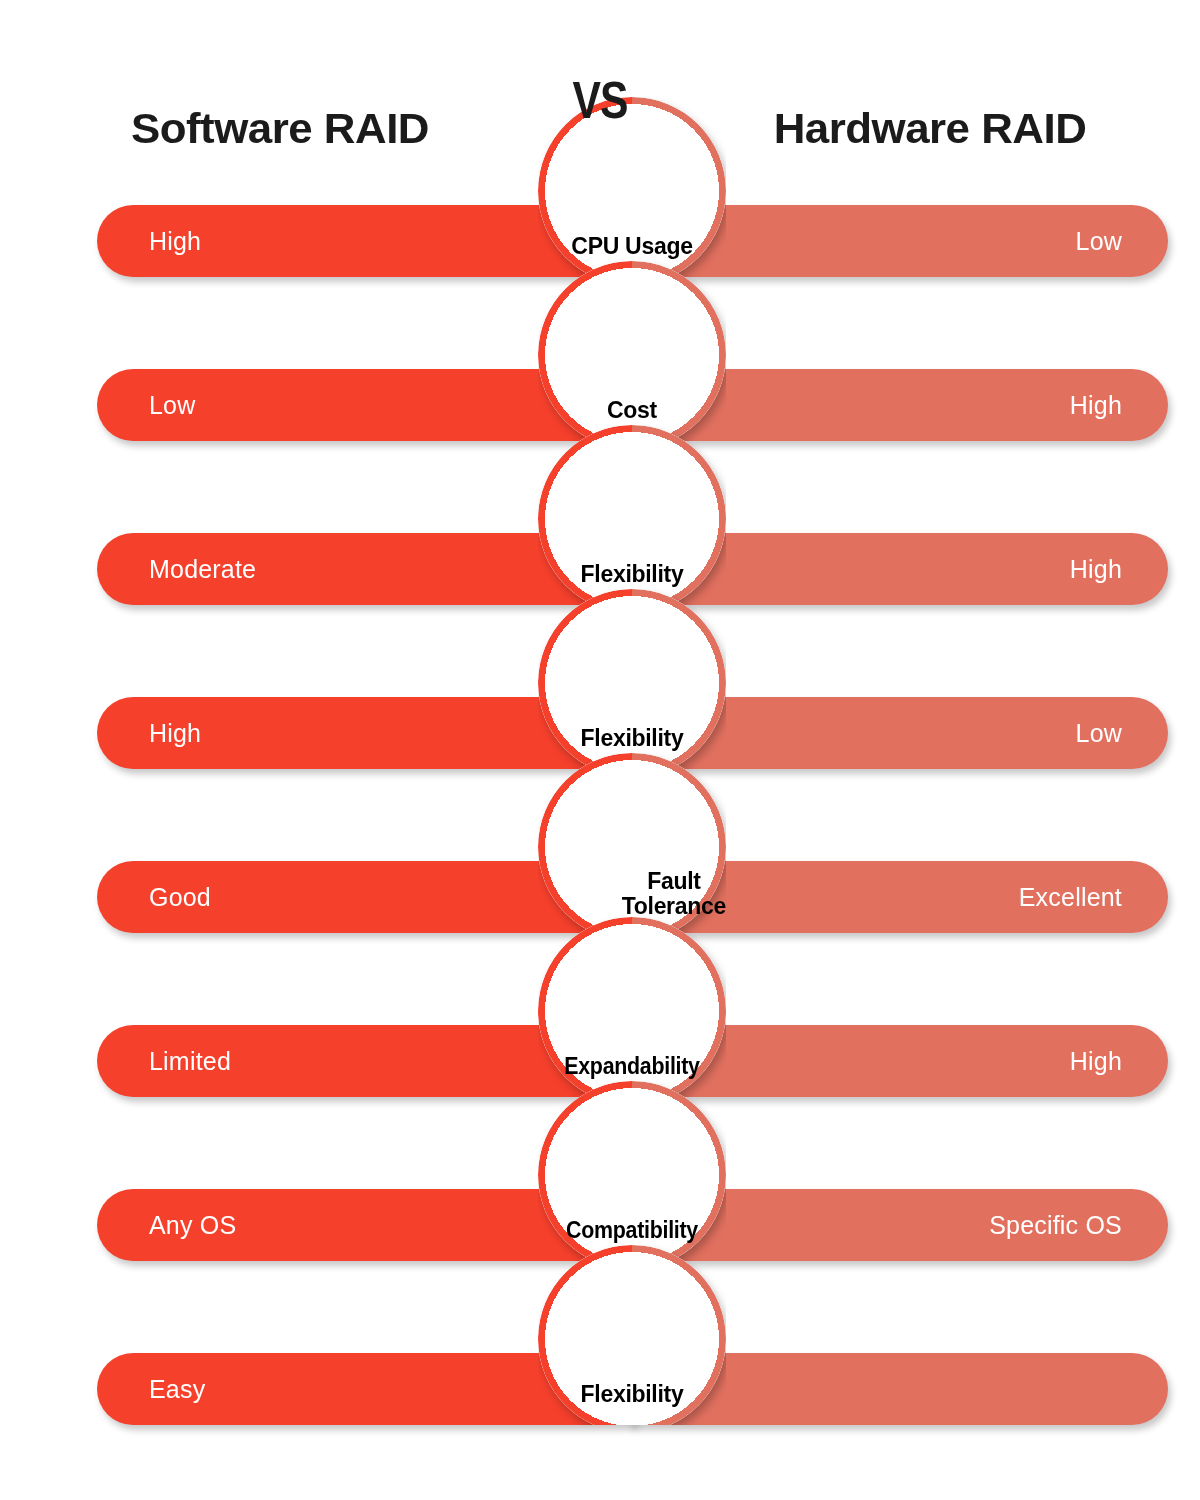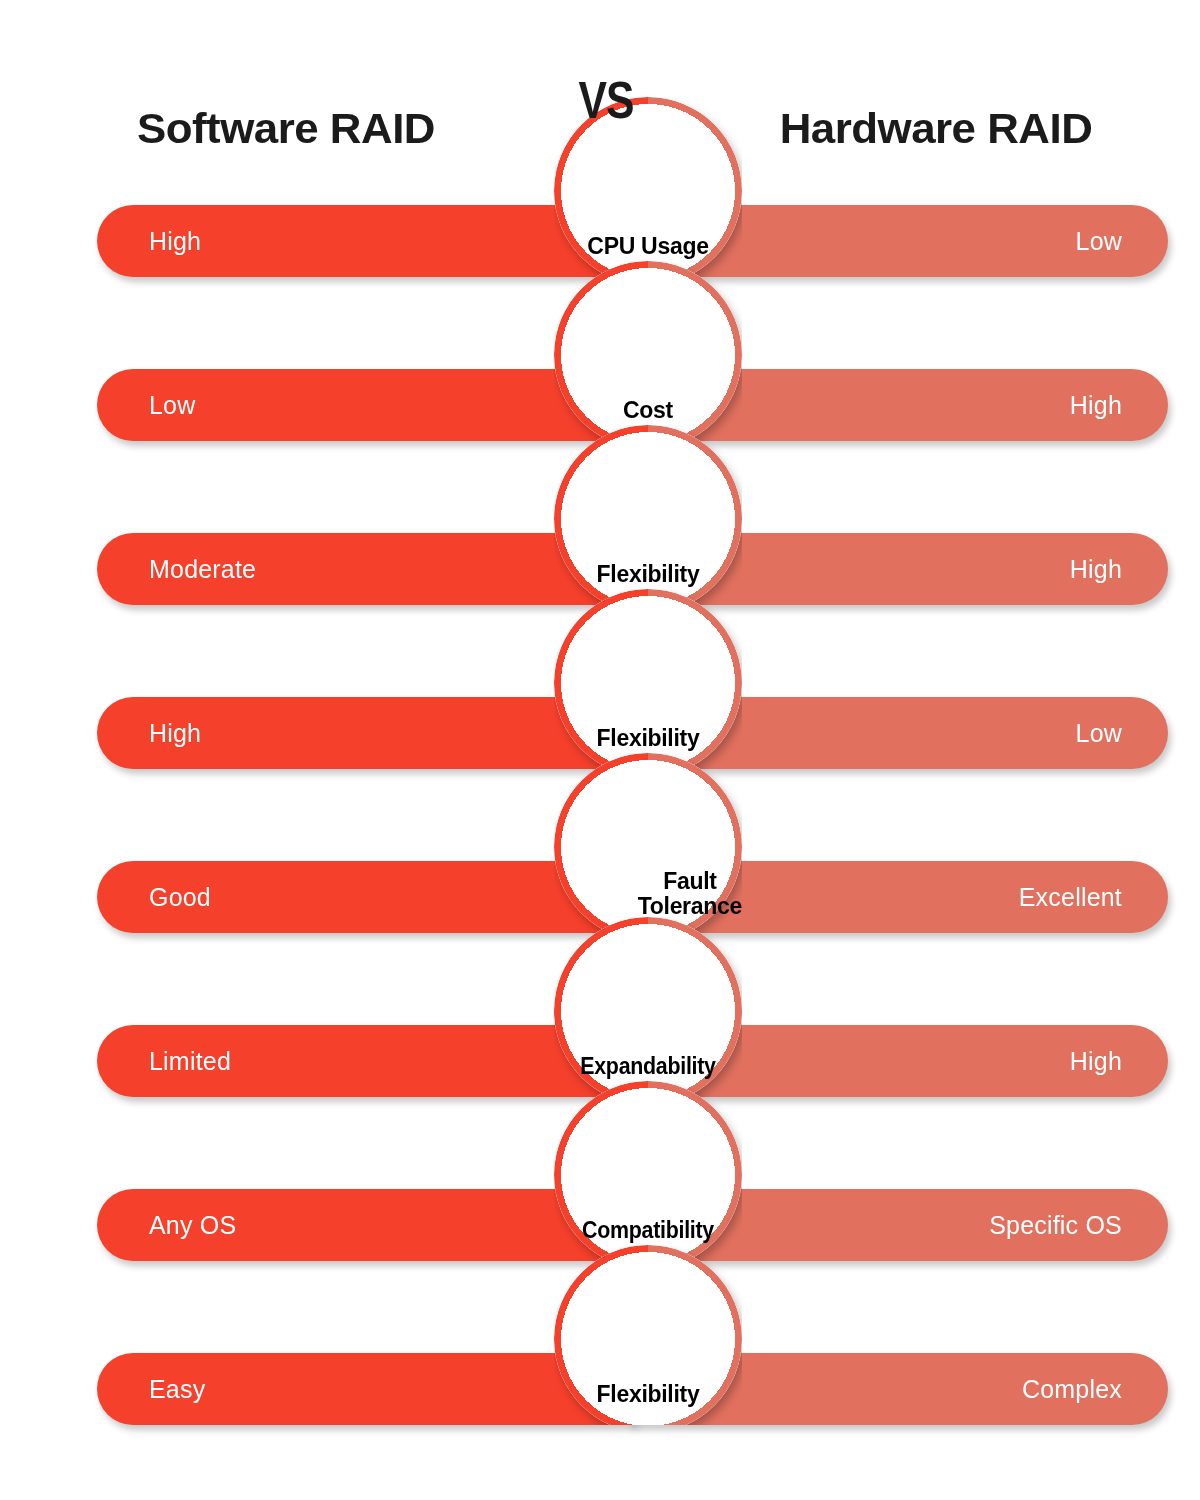--- a/index.html
+++ b/index.html
@@ -6,21 +6,21 @@
   body{
     width:1200px;height:1500px;
     background:#ffffff;
     font-family:"Liberation Sans","DejaVu Sans",sans-serif;
     overflow:hidden;
     position:relative;
   }
 
   
   .header{
-    position:absolute;left:6px;top:0;width:1064px;height:200px;
+    position:absolute;left:0;top:0;width:1064px;height:200px;
   }
   .h-left{
     position:absolute;left:60px;top:104px;width:440px;
     text-align:center;
     font-size:43px;font-weight:bold;color:#1b1b1b;
     letter-spacing:-0.5px;
     transform:scaleX(1.02);
     white-space:nowrap;
   }
   .h-right{
@@ -67,21 +67,21 @@
     color:#ffffff;font-size:25px;font-weight:normal;
     letter-spacing:0.2px;
     white-space:nowrap;
   }
   .val-left{left:117px;justify-content:flex-start;}
   .val-right{right:110px;justify-content:flex-end;}
 
   
   .dome-wrap{
     position:absolute;
-    left:522px;
+    left:506px;
     top:-108px;           
     width:188px;
     height:180px;         
     overflow:hidden;
     z-index:5;
   }
   .dome{
     position:absolute;left:0;top:0;
     width:188px;height:188px;
     border-radius:50%;
@@ -212,21 +212,20 @@
         <div class="ring"></div>
         <div class="dome-label narrow">
           <div><span>Compatibility</span></div>
         </div>
       </div>
     </div>
     <div class="row" style="top: 1353px;">
       <div class="bar bar-left"></div>
       <div class="bar bar-right"></div>
       <div class="val val-left">Easy</div>
-      <div class="val val-right">Complex</div>
       <div class="dome-wrap">
         <div class="dome"></div>
         <div class="ring"></div>
         <div class="dome-label">
           <div><span>Flexibility</span></div>
         </div>
       </div>
     </div>
   </div>
 

